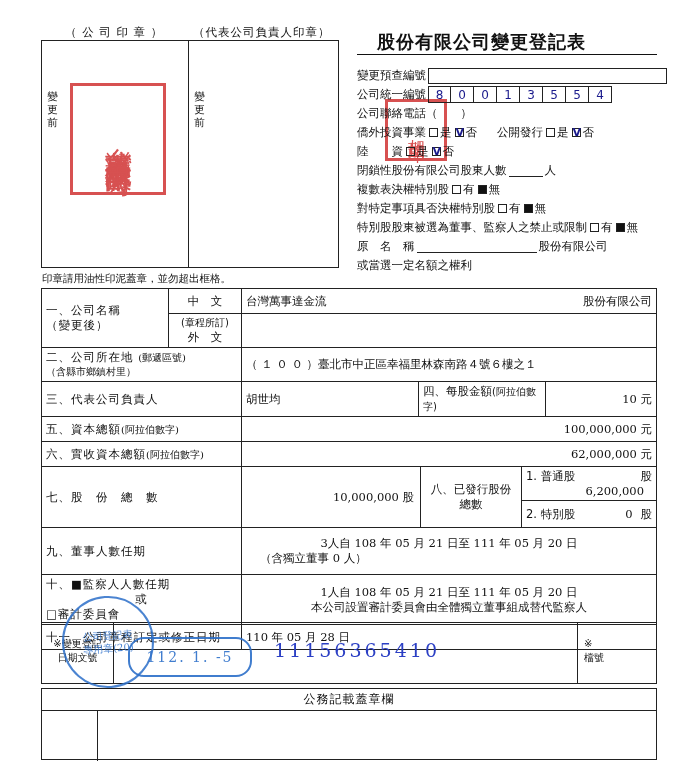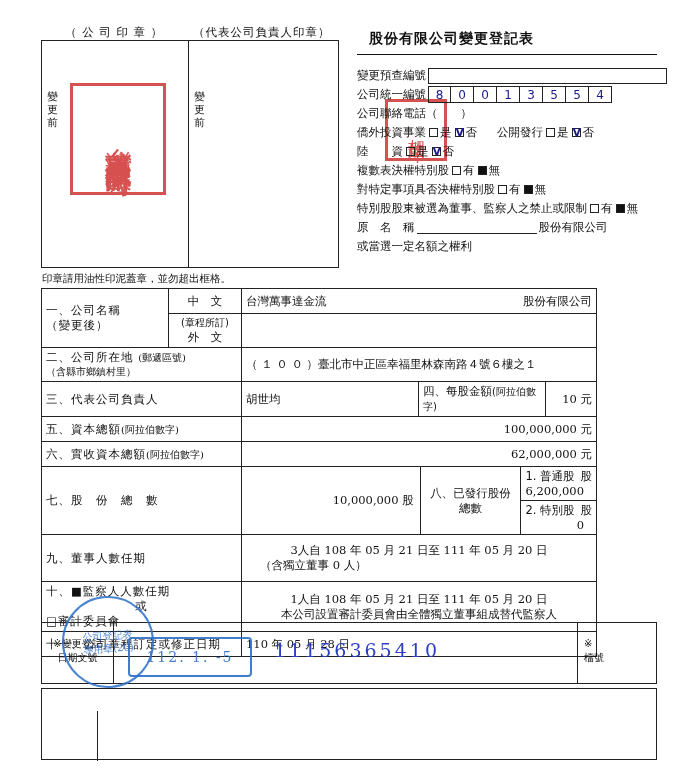--- a/index.html
+++ b/index.html
@@ -32,51 +32,51 @@
     text-align:center;
     opacity:.88;
     letter-spacing:2px;
     line-height:1.05;
   }
   .stamp.big{left:28px;top:42px;width:96px;height:112px;font-size:27px;writing-mode:vertical-rl;padding:4px;}
   .stamp.small{left:196px;top:58px;width:62px;height:62px;font-size:17px;writing-mode:vertical-rl;padding:3px;}
   .seal-note{position:absolute;left:42px;top:272px;font-size:10.5px;color:#111;}
 
   
-  .doc-title{position:absolute;left:369px;top:30px;font-size:14px;font-weight:bold;letter-spacing:1px;font-family:Liberation Mono, monospace;}
+  .doc-title{position:absolute;left:377px;top:30px;font-size:18px;font-weight:bold;letter-spacing:1px;font-family:Liberation Mono, monospace;}
   .title-rule{position:absolute;left:357px;top:54px;width:300px;height:1px;background:#111;}
 
   .hdr{position:absolute;left:357px;top:66px;width:310px;font-size:11.5px;line-height:17px;}
   .hdr-row{display:flex;align-items:center;height:19px;white-space:nowrap;}
   .hdr-row .lab{flex:0 0 auto;}
   .num-grid{display:flex;margin-left:2px;}
   .num-grid div{width:23px;height:17px;border:1px solid #222;border-left:none;box-sizing:border-box;text-align:center;font-size:12px;line-height:16px;color:#1a1a8c;}
   .num-grid div:first-child{border-left:1px solid #222;}
   .wide-box{flex:1 1 auto;border:1px solid #222;height:16px;box-sizing:border-box;margin-left:2px;}
   .cb{display:inline-block;width:9px;height:9px;border:1px solid #222;box-sizing:border-box;margin:0 2px 0 3px;vertical-align:-1px;position:relative;}
   .cb.filled{background:#111;}
   .cb.vmark::after{content:"V";position:absolute;left:0;top:-5px;font-size:11px;color:#1a1a8c;font-weight:bold;}
   .ul{display:inline-block;border-bottom:1px solid #222;min-width:34px;height:12px;margin:0 2px;}
   .ul.long{min-width:120px;}
 
   
-  .tbl{position:absolute;left:41px;top:288px;width:556px;border-collapse:collapse;font-size:11.5px;}
+  .tbl{position:absolute;left:41px;top:288px;width:616px;border-collapse:collapse;font-size:11.5px;}
   .tbl td{border:1px solid #222;padding:2px 4px;vertical-align:middle;height:20px;}
   .lblcell{width:118px;font-family:"DejaVu Serif","Liberation Serif",serif;letter-spacing:1px;}
   .sub{font-size:10px;letter-spacing:0;}
   .val{color:#111;font-family:"DejaVu Serif","Liberation Serif",serif;}
   .right{text-align:right;}
   .center{text-align:center;}
 
   
   .botrow{position:absolute;left:41px;top:622px;width:616px;height:62px;border:1px solid #222;box-sizing:border-box;}
   .botrow .cell-a{position:absolute;left:0;top:0;width:72px;height:100%;border-right:1px solid #222;box-sizing:border-box;font-size:10px;line-height:14px;padding:14px 4px;text-align:center;}
   .botrow .cell-b{position:absolute;left:72px;top:0;width:464px;height:100%;border-right:1px solid #222;box-sizing:border-box;}
   .botrow .cell-c{position:absolute;left:536px;top:0;right:0;height:100%;font-size:10px;line-height:14px;padding:14px 6px;}
-  .date-stamp{position:absolute;left:14px;top:14px;width:120px;height:36px;border:2px solid #2c6fc9;border-radius:4px;color:#2c6fc9;font-size:14px;display:flex;align-items:center;justify-content:center;letter-spacing:2px;opacity:.9;font-family:"DejaVu Serif","Liberation Serif",serif;}
+  .date-stamp{position:absolute;left:14px;top:14px;width:120px;height:36px;border:2px solid #2c6fc9;border-radius:16px;color:#2c6fc9;font-size:14px;display:flex;align-items:center;justify-content:center;letter-spacing:2px;opacity:.9;font-family:"DejaVu Serif","Liberation Serif",serif;}
   .doc-no{position:absolute;left:160px;top:16px;color:#2b3fc4;font-size:19px;letter-spacing:3px;font-family:"DejaVu Serif","Liberation Serif",serif;}
   .round-seal{position:absolute;left:62px;top:596px;width:88px;height:88px;border:2px solid #2c6fc9;border-radius:50%;color:#2c6fc9;font-size:10px;line-height:13px;display:flex;align-items:center;justify-content:center;text-align:center;opacity:.85;transform:rotate(-4deg);font-family:"DejaVu Serif","Liberation Serif",serif;}
 
   .footer{position:absolute;left:41px;top:688px;width:616px;height:72px;border:1px solid #222;box-sizing:border-box;}
   .footer .ftitle{position:absolute;left:0;top:0;width:100%;height:22px;border-bottom:1px solid #222;box-sizing:border-box;text-align:center;font-size:12px;line-height:21px;font-family:"DejaVu Serif","Liberation Serif",serif;letter-spacing:1px;}
   .footer .fcol{position:absolute;left:0;top:22px;width:56px;height:50px;border-right:1px solid #222;box-sizing:border-box;}
 </style>
 </head>
 <body>
 
@@ -141,20 +141,25 @@
     </div>
 
     <div class="hdr-row">
       <span class="lab">陸　　資</span>
       <span class="cb"></span>
       <span>是</span>
       <span class="cb vmark"></span>
       <span>否</span>
     </div>
 
+    <div class="hdr-row">
+      <span class="lab">閉鎖性股份有限公司股東人數</span>
+      <span class="ul"></span>
+      <span>人</span>
+    </div>
 
     <div class="hdr-row">
       <span class="lab">複數表決權特別股</span>
       <span class="cb"></span>
       <span>有</span>
       <span class="cb filled"></span>
       <span>無</span>
     </div>
 
     <div class="hdr-row">
@@ -330,16 +335,17 @@
       <div class="date-stamp">112. 1. -5</div>
       <div class="doc-no">11156365410</div>
     </div>
     <div class="cell-c" style="white-space:pre-line">※
 檔號</div>
   </div>
   <div class="round-seal" style="white-space:pre-line">公司登記表
 專用章(20)</div>
 
   <div class="footer">
+    <div class="ftitle">公務記載蓋章欄</div>
     <div class="fcol"></div>
   </div>
 
 </div>
 
 </body></html>

